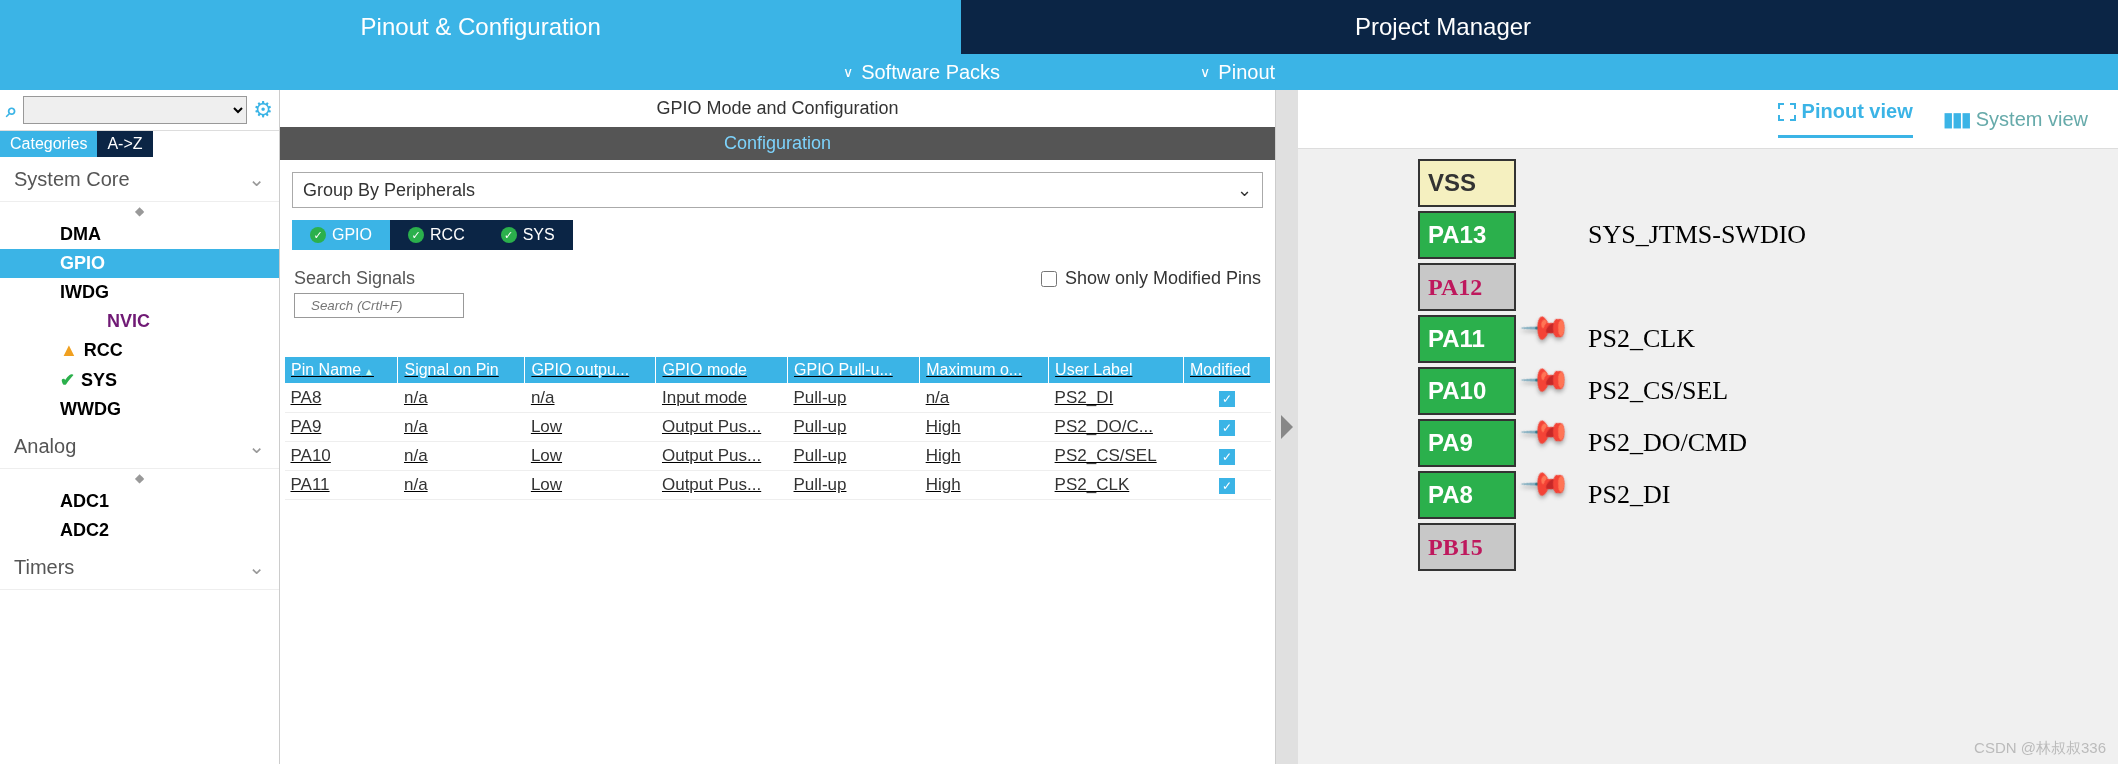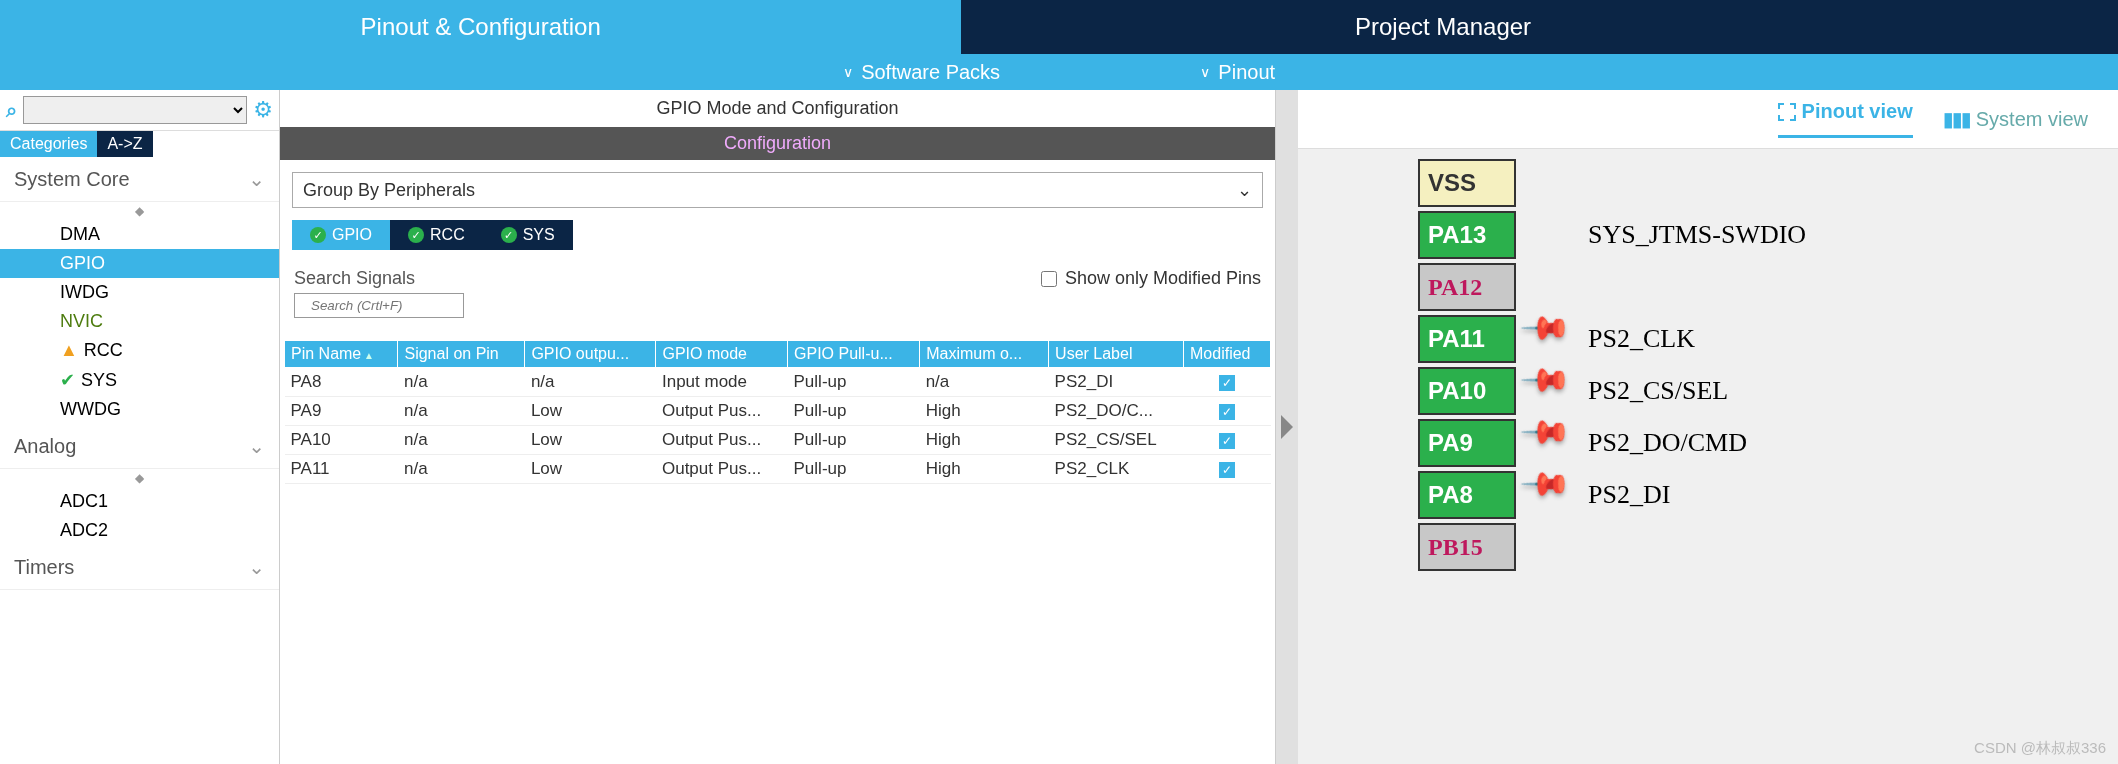--- a/index.html
+++ b/index.html
@@ -25,42 +25,42 @@
 .search-icon { color: #3bb4e6; font-size: 20px; font-weight: bold; }
 .search-select { flex: 1; height: 28px; border: 1px solid #999; }
 .gear { color: #3bb4e6; font-size: 22px; cursor: pointer; }
 .tab-row { display: flex; }
 .cat-tab { padding: 4px 10px; font-size: 16px; cursor: pointer; }
 .cat-tab.active { background: #3bb4e6; color: #fff; }
 .cat-tab.dark { background: #0b2545; color: #fff; }
 .section-head { padding: 10px 14px; font-size: 20px; color: #555; display: flex; justify-content: space-between; align-items: center; border-bottom: 1px solid #eee; cursor: pointer; }
 .section-head .arrow { color: #999; }
 .sort-arrows { text-align: center; color: #999; font-size: 12px; padding: 2px; }
-.tree-item { padding: 4px 30px 4px 60px; font-size: 18px; cursor: pointer; display: flex; align-items: center; gap: 6px; }
+.tree-item { padding: 4px 30px 4px 60px; font-size: 18px; cursor: pointer; display: flex; align-items: center; gap: 6px; font-weight: bold; }
 .tree-item.selected { background: #3bb4e6; color: #fff; }
 .tree-item .warn { color: #f0a020; }
 .tree-item .ok { color: #2bb04c; }
-.tree-item.green { color: #4d7c0f; }
+.tree-item.green { color: #701a75; margin-left: 47px; }
 
 
 .mid-panel { flex: 1; display: flex; flex-direction: column; border-right: 1px solid #ccc; position: relative; }
 .mid-header { text-align: center; padding: 8px; font-size: 18px; color: #333; }
-.config-bar { background: #555; color: #f0abfc; text-align: center; padding: 6px; font-size: 18px; }
+.config-bar { background: #555; color: #7dd3fc; text-align: center; padding: 6px; font-size: 18px; }
 .group-select { margin: 12px; padding: 6px 10px; border: 1px solid #aaa; font-size: 18px; color: #333; cursor: pointer; display: flex; justify-content: space-between; align-items: center; }
 .periph-tabs { display: flex; margin: 0 12px; }
 .periph-tab { padding: 6px 18px; color: #fff; font-size: 16px; cursor: pointer; display: flex; align-items: center; gap: 6px; background: #0b2545; }
 .periph-tab.active { background: #3bb4e6; }
 .circle-check { width: 16px; height: 16px; border-radius: 50%; background: #2bb04c; color: #fff; display: inline-flex; align-items: center; justify-content: center; font-size: 11px; }
 .search-sig { margin: 18px 14px 4px; color: #555; font-size: 18px; display: flex; justify-content: space-between; align-items: center; }
 .sig-input { margin: 0 14px 22px; padding: 4px 16px; border: 1px solid #999; width: 170px; font-style: italic; color: #404040; }
 .show-mod { display: flex; align-items: center; gap: 8px; font-size: 18px; color: #333; }
 .show-mod input { width: 16px; height: 16px; }
 
 
-.gpio-table { width: calc(100% - 8px); margin: 0 4px; border-collapse: collapse; font-size: 17px; }
+.gpio-table { width: calc(100% - 8px); margin: 16px 4px; border-collapse: collapse; font-size: 17px; text-decoration: underline; }
 .gpio-table th { background: #3bb4e6; color: #fff; font-weight: normal; padding: 4px 6px; border: 1px solid #fff; text-align: left; font-size: 16px; }
 .gpio-table th.sortcol::after { content: " ▲"; font-size: 10px; color: #cfe; }
 .gpio-table td { padding: 4px 6px; border-bottom: 1px solid #eee; color: #333; }
 .gpio-table td.center { text-align: center; }
 .chk { width: 16px; height: 16px; background: #3bb4e6; display: inline-flex; align-items: center; justify-content: center; color: #fff; font-size: 12px; }
 
 
 .splitter { width: 22px; background: #e0e0e0; display: flex; align-items: center; justify-content: center; cursor: col-resize; }
 .splitter-arrow { width: 0; height: 0; border-top: 12px solid transparent; border-bottom: 12px solid transparent; border-left: 12px solid #888; }
 

